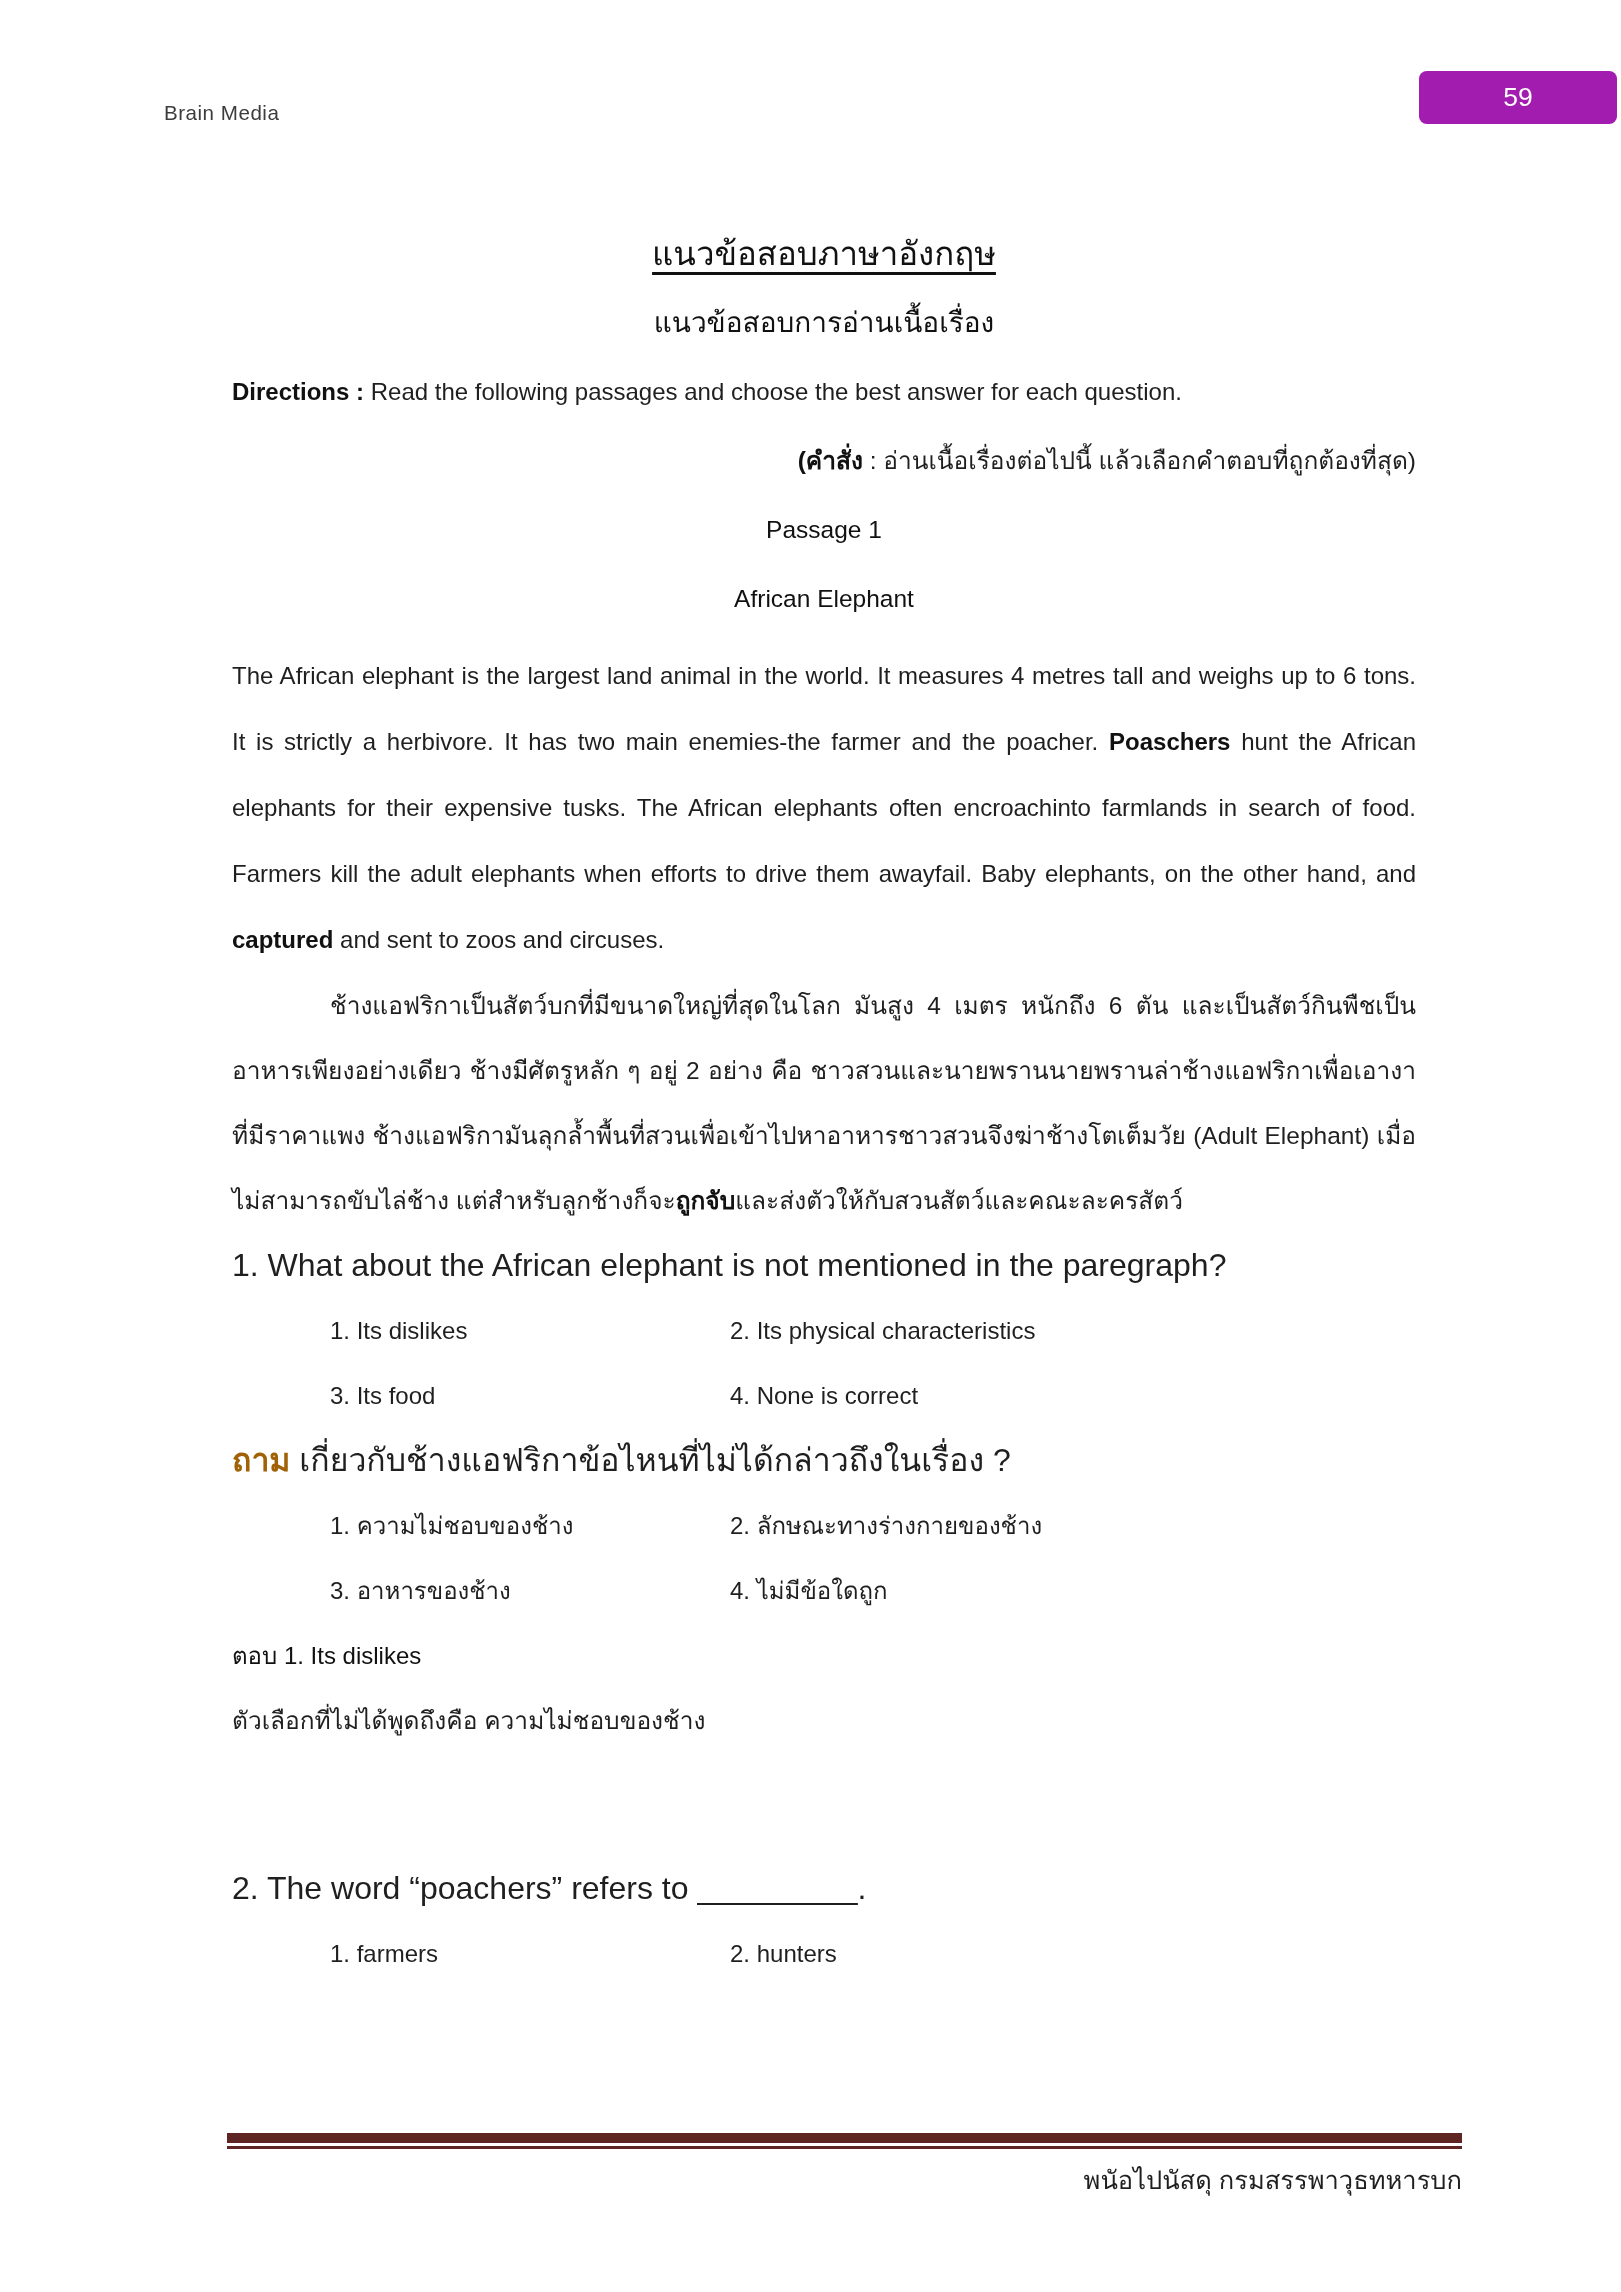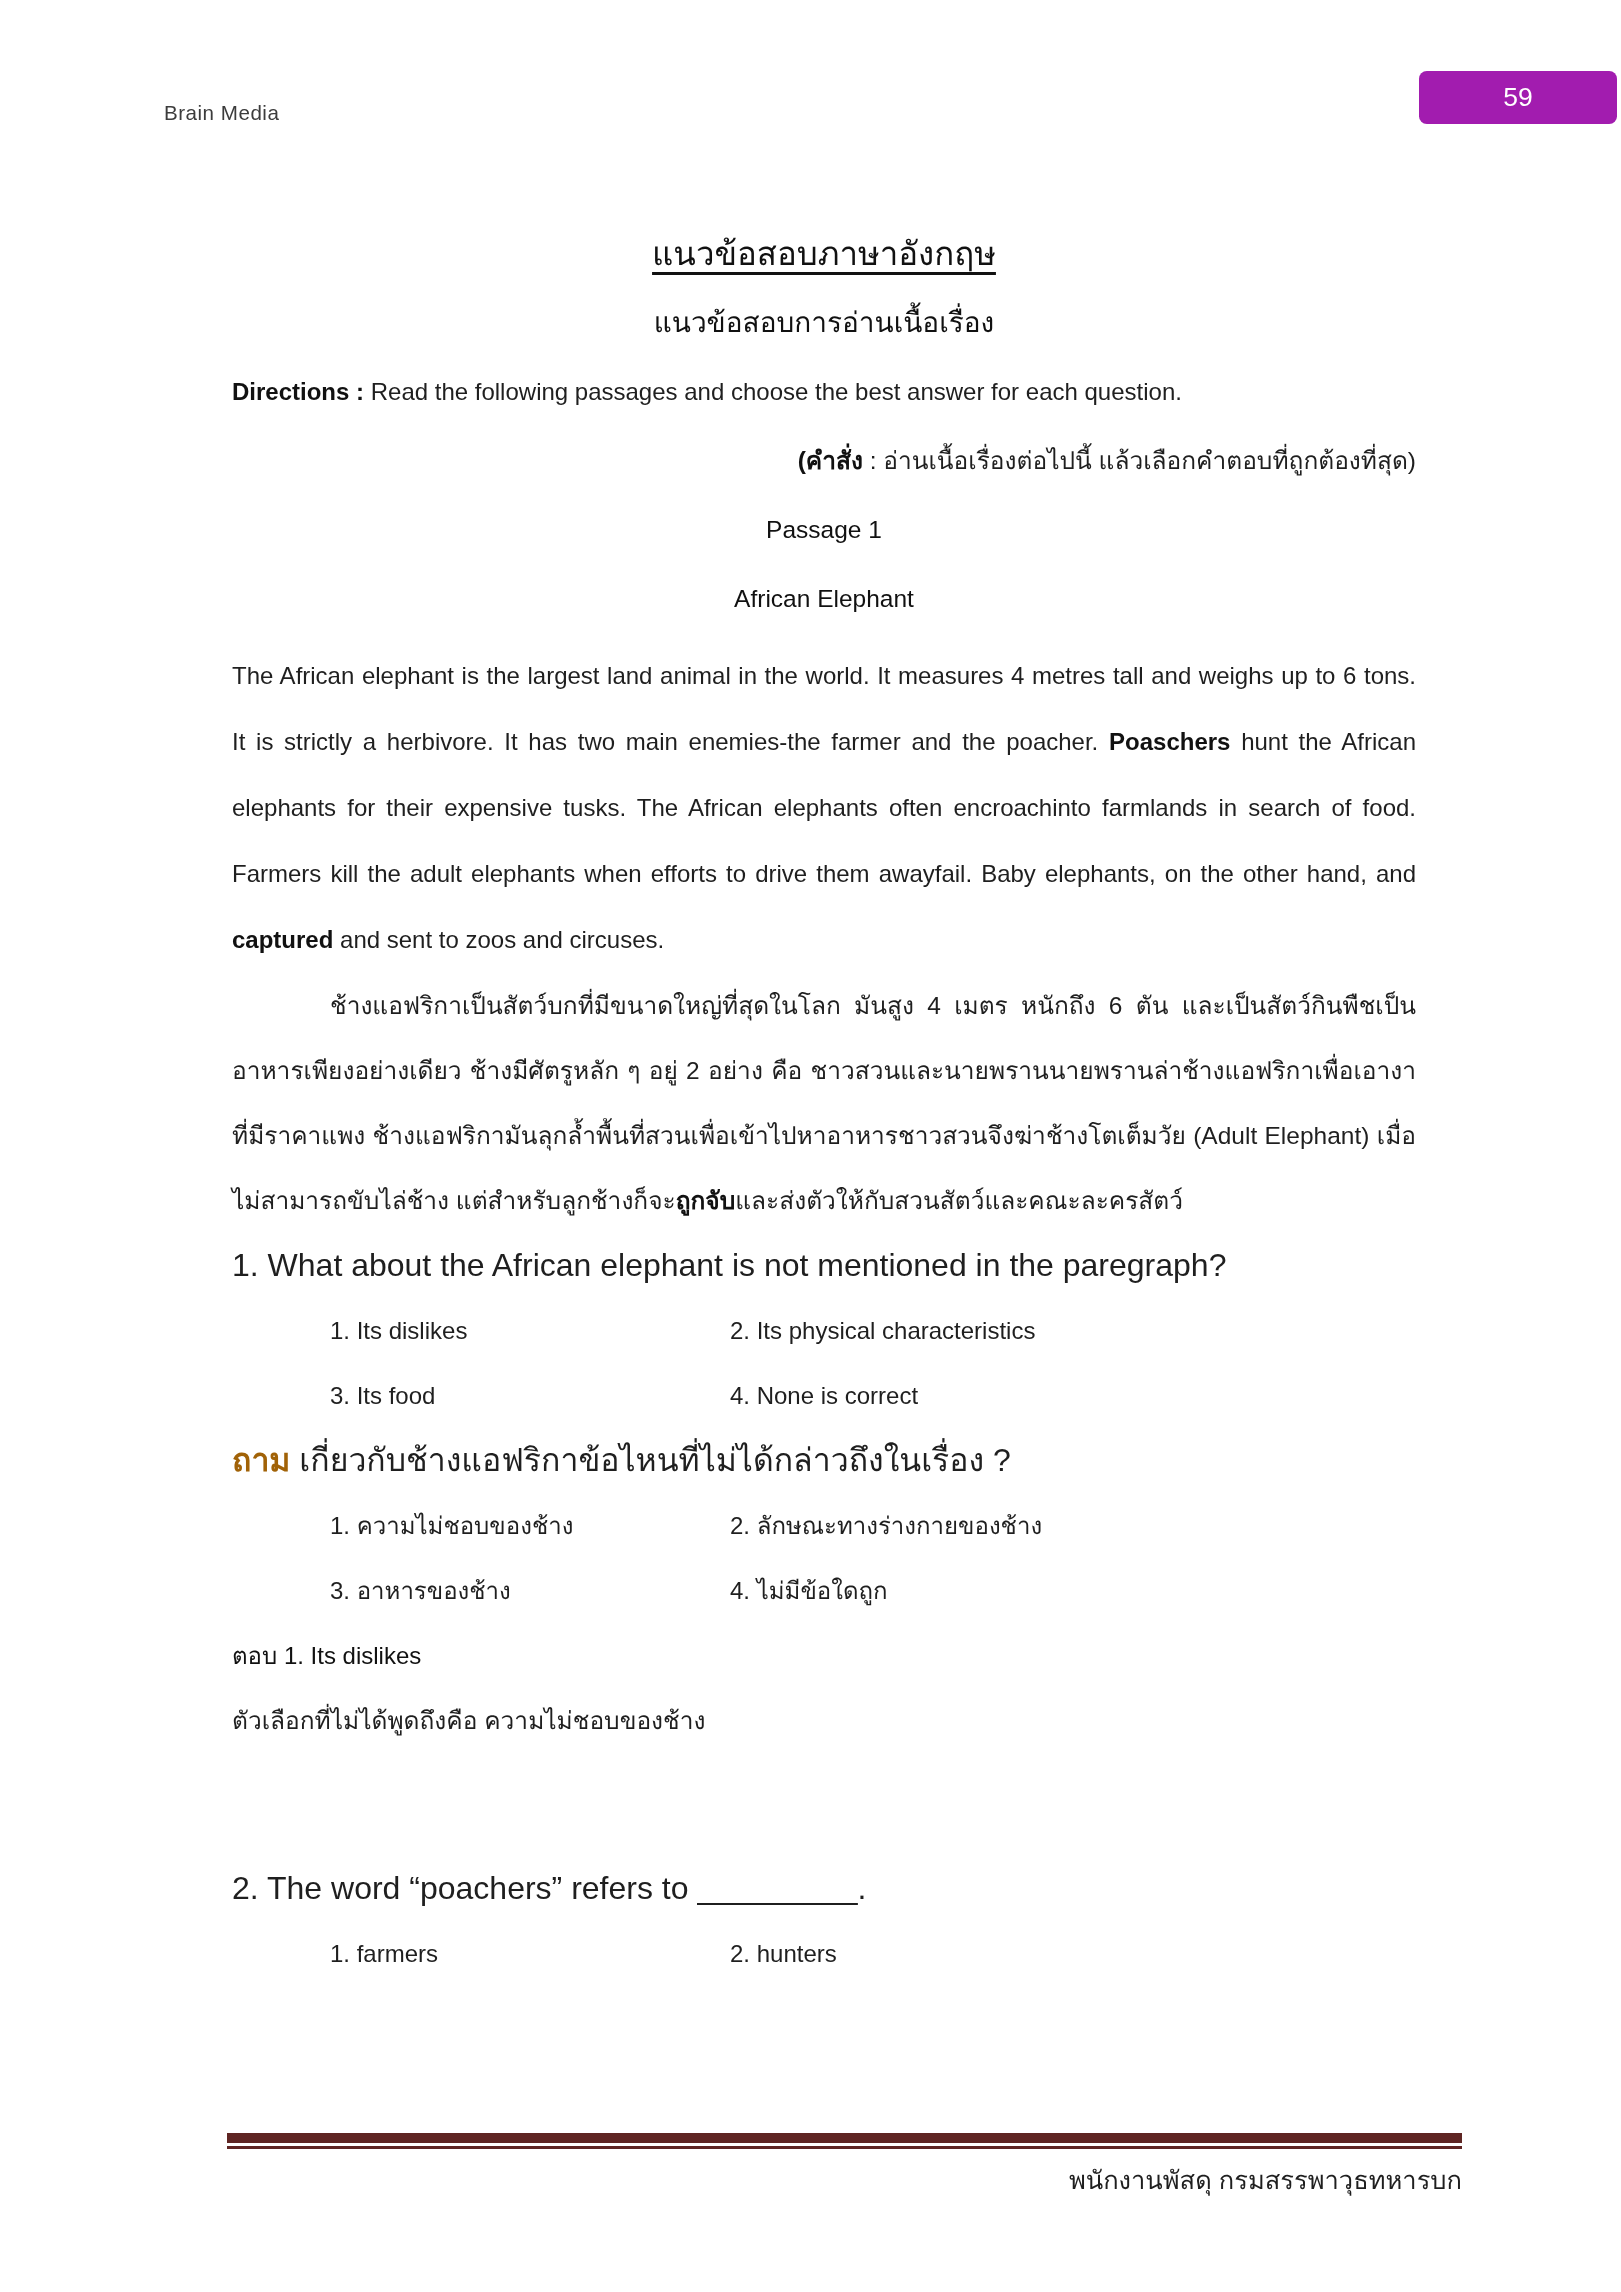--- a/index.html
+++ b/index.html
@@ -205,16 +205,16 @@
     <p class="q-line q2-line">2. The word “poachers” refers to _________.</p>
 
     <div class="row opt-row">
       <span class="opt-a">1. farmers</span><span class="opt-b">2. hunters</span>
     </div>
 
   </div>
 
   <div class="footer-bar-thick"></div>
   <div class="footer-bar-thin"></div>
-  <div class="footer-text">พนักงานพัสดุ กรมสรรพาวุธทหารบก</div>
+  <div class="footer-text">พนัอไปนัสดุ กรมสรรพาวุธทหารบก</div>
 
 </div>
 
 
 </body></html>

